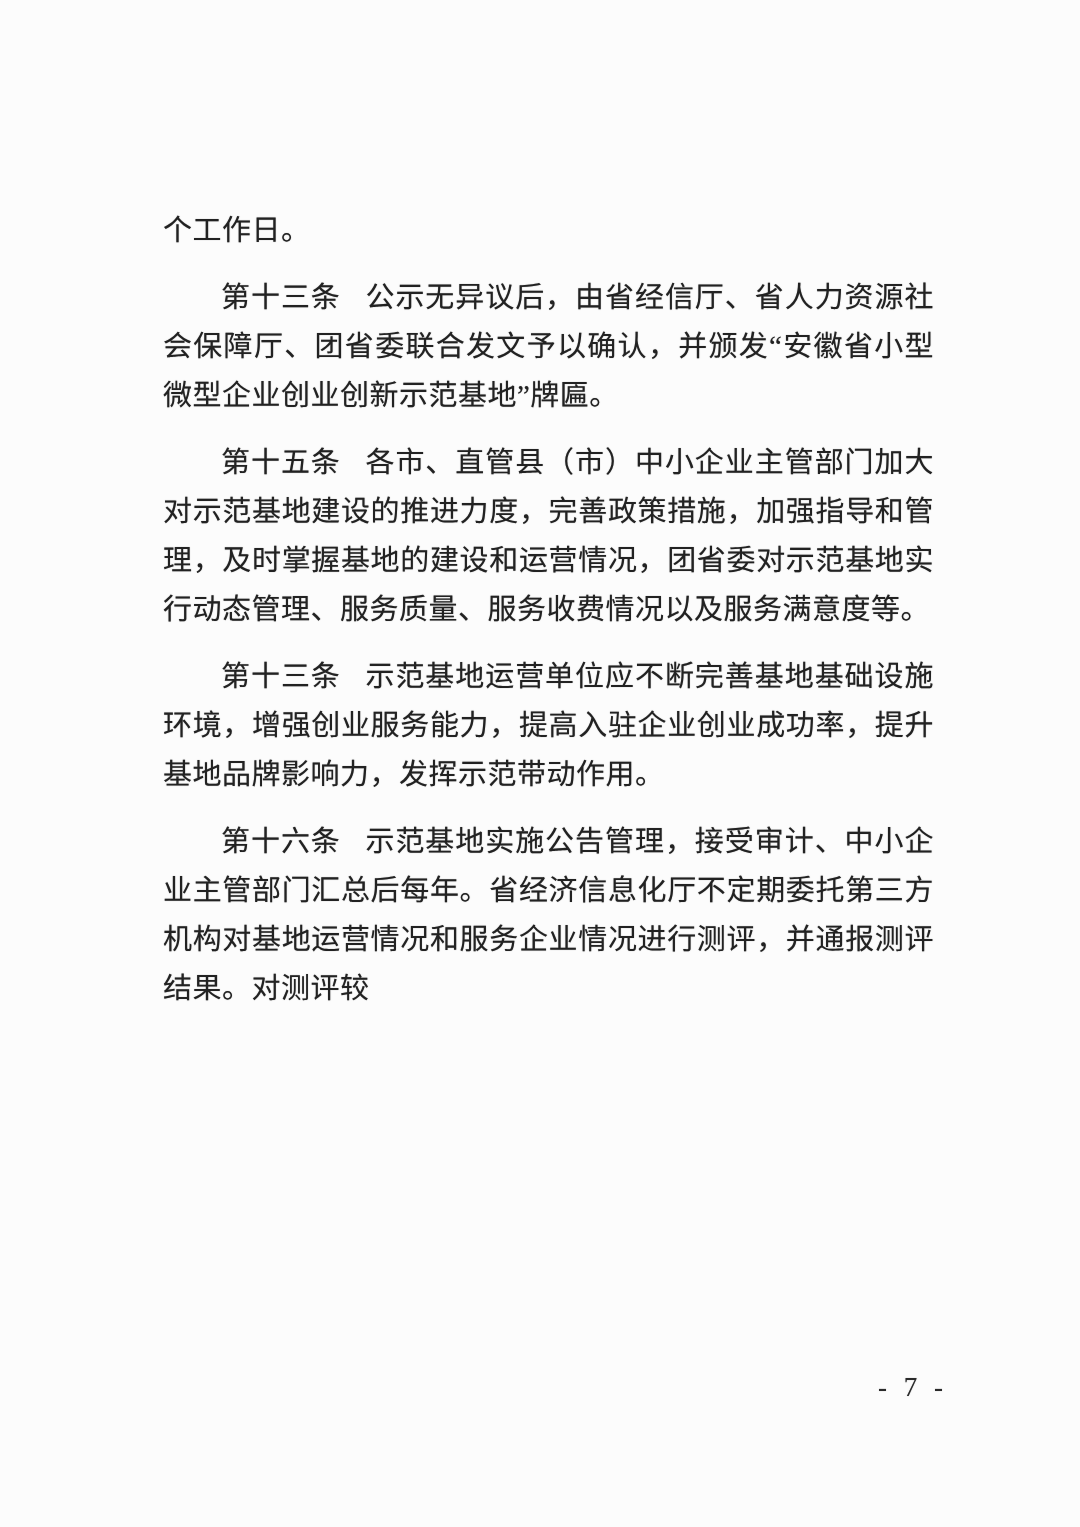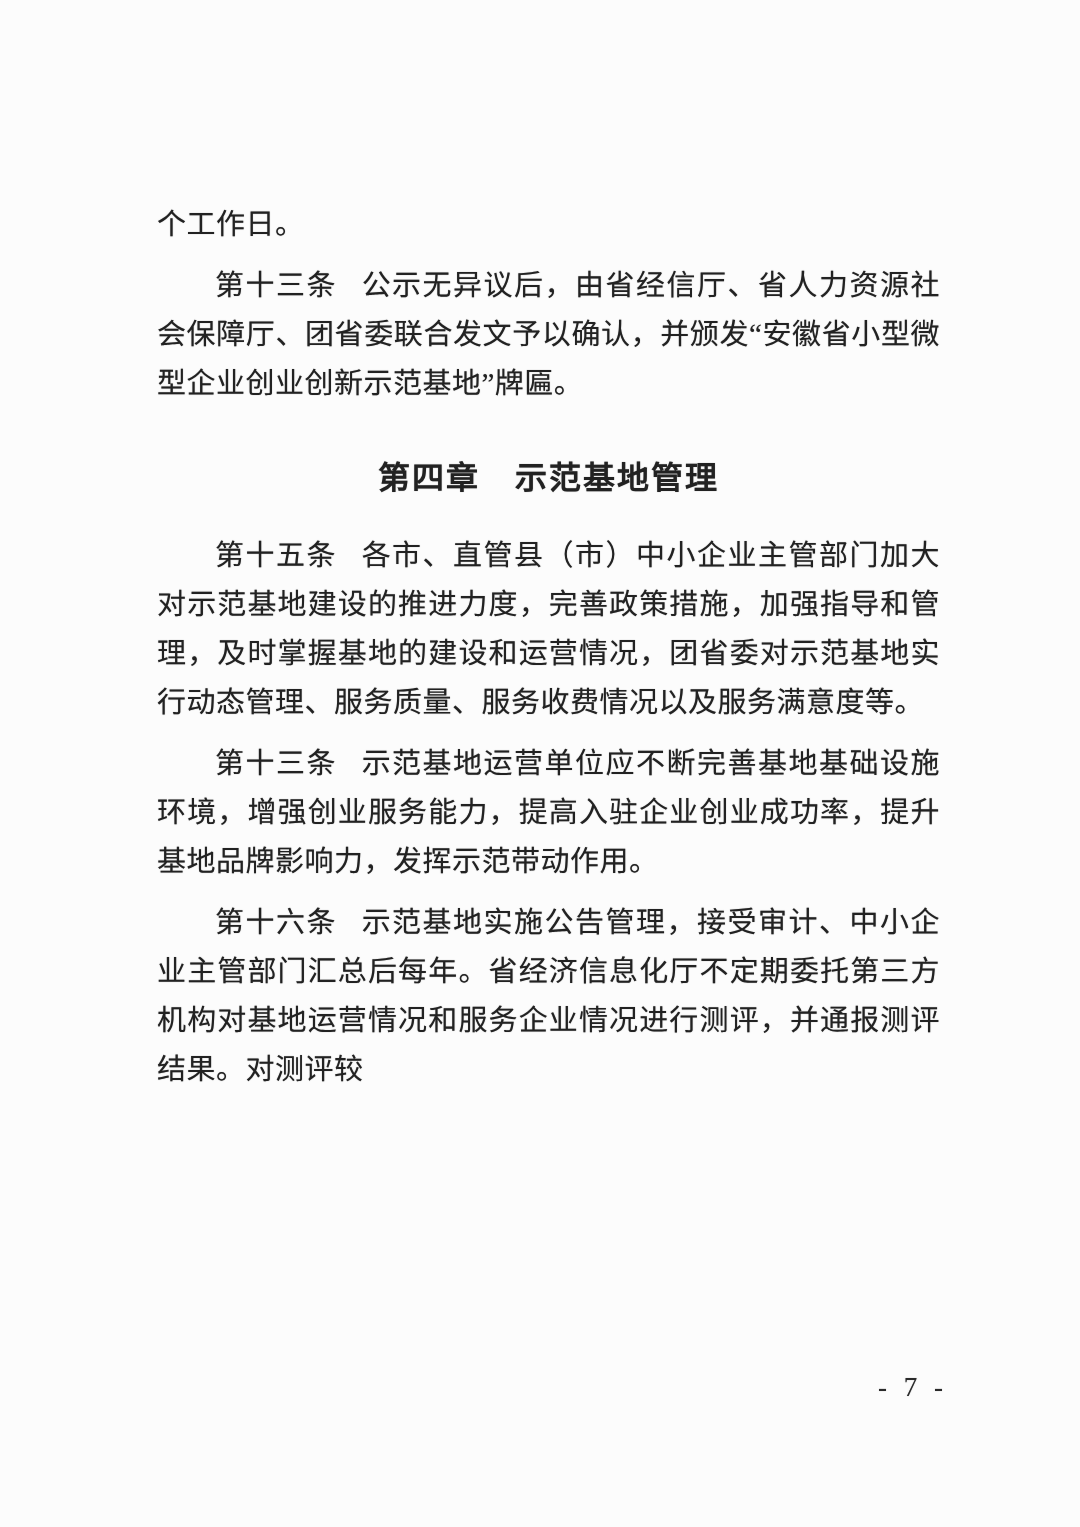--- a/index.html
+++ b/index.html
@@ -22,21 +22,21 @@
     top: 188px;
     width: 807px;
     font-size: 29px;
     line-height: 49px;
     text-align: justify;
     text-justify: inter-character;
     letter-spacing: 0.5px;
     text-shadow: 0 0 1px rgba(70,70,70,0.55);
   }
   .para {
-    margin: 12px;
+    margin: 18px;
     text-indent: 2em;
   }
   .para.no-indent {
     text-indent: 0;
   }
   .article-label {
     font-weight: normal;
     margin-right: 0.85em;
   }
   .chapter {
@@ -66,21 +66,20 @@
 </head>
 <body>
 
 <div class="page">
   <div class="body-text">
 
     <p class="para no-indent">个工作日。</p>
 
     <p class="para"><span class="article-label">第十三条</span><span>公示无异议后，由省经信厅、省人力资源社会保障厅、团省委联合发文予以确认，并颁发“安徽省小型微型企业创业创新示范基地”牌匾。</span></p>
 
-    <p class="chapter"><span>第四章</span><span class="chapter-gap"></span><span>示范基地管理</span></p>
 
     <p class="para"><span class="article-label">第十五条</span><span>各市、直管县（市）中小企业主管部门加大对示范基地建设的推进力度，完善政策措施，加强指导和管理，及时掌握基地的建设和运营情况，团省委对示范基地实行动态管理、服务质量、服务收费情况以及服务满意度等。</span></p>
 
 
     <p class="para"><span class="article-label">第十三条</span><span>示范基地运营单位应不断完善基地基础设施环境，增强创业服务能力，提高入驻企业创业成功率，提升基地品牌影响力，发挥示范带动作用。</span></p>
 
 
     <p class="para"><span class="article-label">第十六条</span><span>示范基地实施公告管理，接受审计、中小企业主管部门汇总后每年。省经济信息化厅不定期委托第三方机构对基地运营情况和服务企业情况进行测评，并通报测评结果。对测评较</span></p>
 
   </div>

